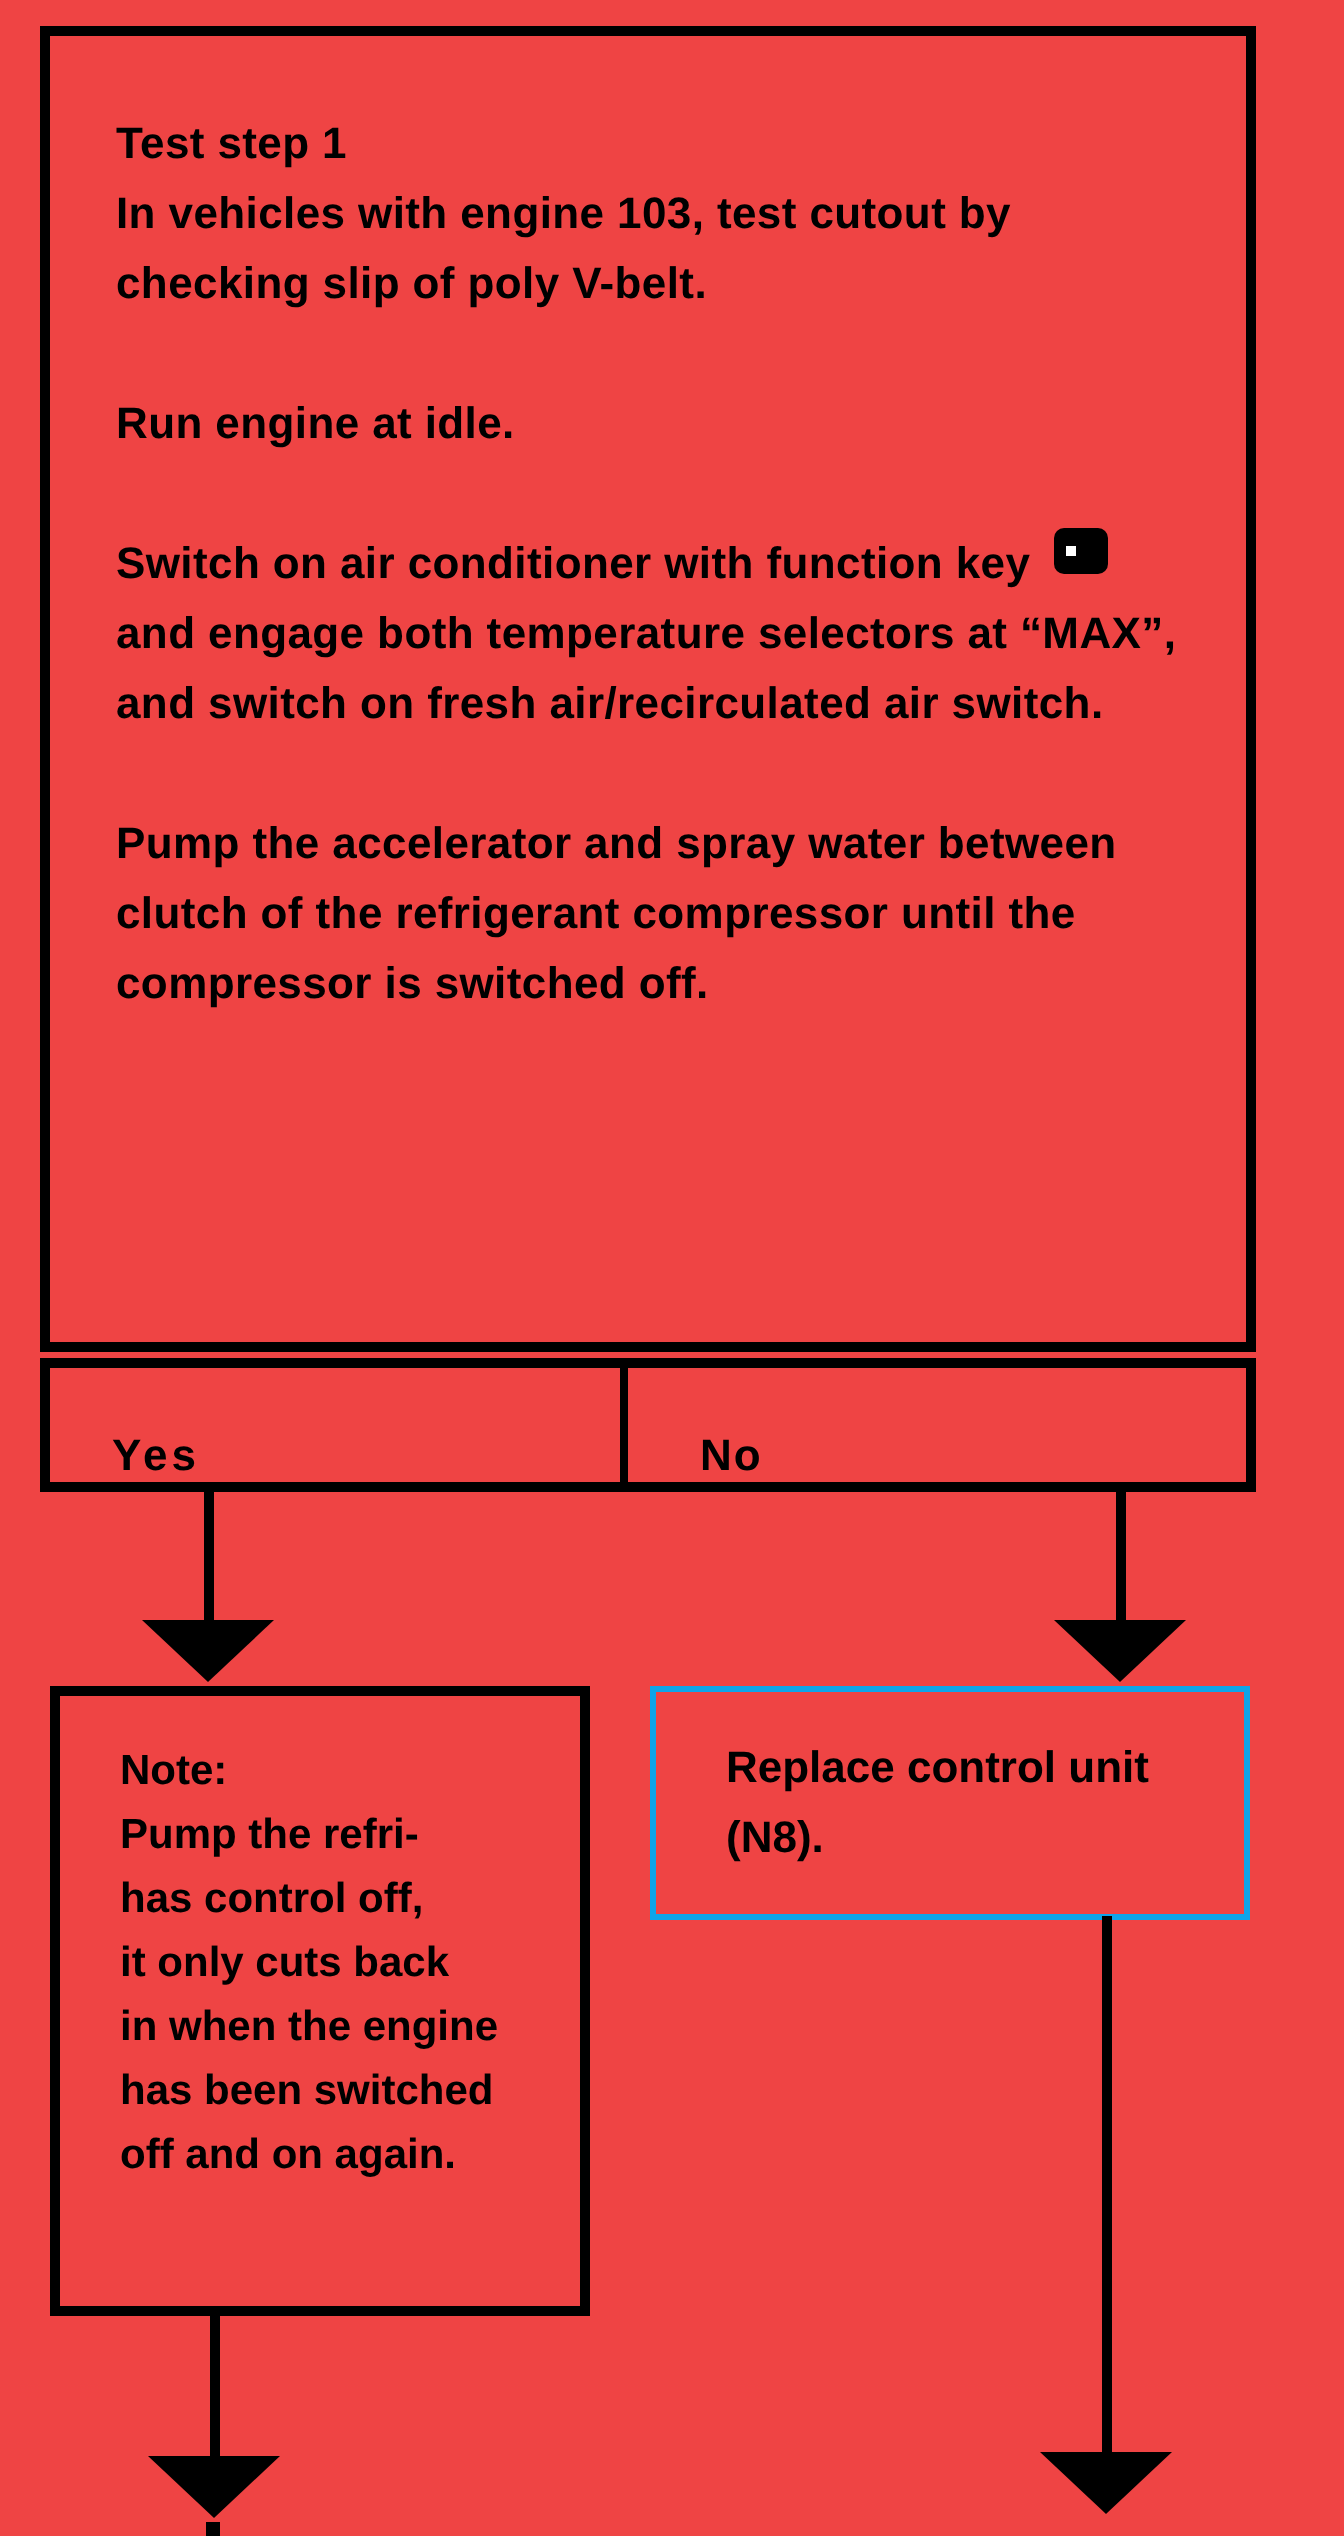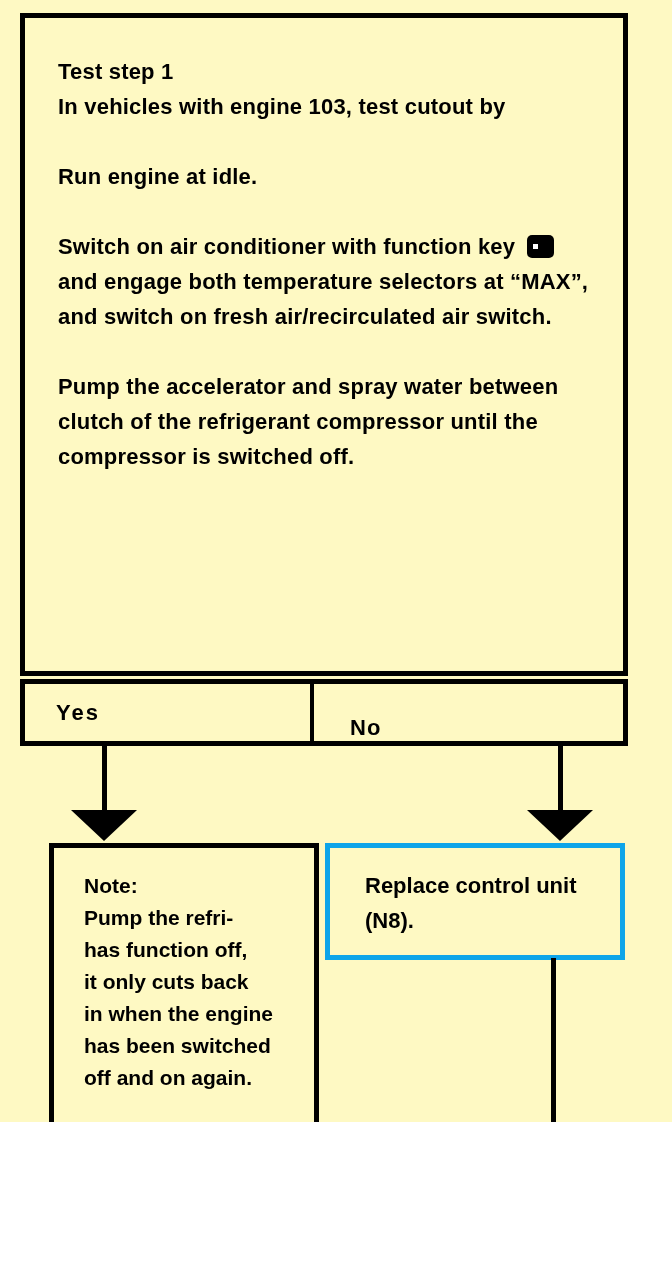--- a/index.html
+++ b/index.html
@@ -1,38 +1,38 @@
 <!DOCTYPE html>
 <html><head>
 <meta charset="utf-8">
 <style>
   * { margin:0; padding:0; box-sizing:border-box; }
   html,body { background:#ffffff; }
   .canvas {
     position:relative;
-    width:672px; height:1122px;
-    background:#fef9c3;
+    width:672px; height:1268px;
+    background:#ef4444;
     font-family:"Liberation Sans", sans-serif;
     font-weight:bold;
     color:#000000;
     overflow:hidden;
   }
 
   
   .main-box {
     position:absolute; left:20px; top:13px;
     width:608px; height:663px;
     border:5px solid #000;
     padding:36px 18px 0 33px;
     font-size:22px; line-height:35px;
     letter-spacing:0.2px;
   }
   .para { margin-bottom:35px; }
   .line { white-space:nowrap; }
-  .icon-line { display:flex; align-items:center; gap:12px; }
+  .icon-line { display:flex; gap:12px; }
 
   
   .fn-key {
     display:inline-block; position:relative;
     width:27px; height:23px;
     background:#000; border-radius:5px;
     flex:0 0 auto;
   }
   .fn-key .glyph {
     position:absolute; left:6px; top:9px;
@@ -42,21 +42,21 @@
   
   .yesno {
     position:absolute; left:20px; top:679px;
     width:608px; height:67px;
     border:5px solid #000;
     display:flex;
     font-size:22px;
   }
   .cell-yes {
     width:289px; border-right:4px solid #000;
-    display:flex; align-items:center; padding-left:31px;
+    display:flex; align-items:flex-end; padding-left:31px;
     letter-spacing:2px;
   }
   .cell-no {
     flex:1;
     display:flex; align-items:flex-end; padding-left:36px;
     letter-spacing:1px;
   }
 
   
   .stem { position:absolute; width:5px; background:#000; }
@@ -67,39 +67,40 @@
     border-top:31px solid #000;
   }
   .dot { position:absolute; width:7px; height:7px; background:#000; }
 
   
   .note-box {
     position:absolute; left:25px; top:843px;
     width:270px; height:315px;
     border:5px solid #000;
     padding:22px 8px 0 30px;
-    font-size:21px; line-height:32px;margin-left:24px;
+    font-size:21px; line-height:32px;
   }
   .replace-box {
     position:absolute; left:325px; top:843px;
     width:300px; height:117px;
-    border:5px solid #0ea5e9;
+    border:3px solid #0ea5e9;
     padding:20px 8px 5px 35px;
     font-size:22px; line-height:35px;
   }
 </style>
 </head>
 <body>
 
 <div class="canvas">
 
   <div class="main-box">
     <div class="para">
       <div class="line">Test step 1</div>
       <div class="line">In vehicles with engine 103, test cutout by</div>
+      <div class="line">checking slip of poly V-belt.</div>
     </div>
 
     <div class="para">
       <div class="line">Run engine at idle.</div>
     </div>
 
     <div class="para">
       <div class="line icon-line">
         <span>Switch on air conditioner with function key</span>
         <span class="fn-key">
@@ -129,21 +130,21 @@
 
   <div class="stem" style="left:102px; top:746px; height:66px;"></div>
   <div class="head" style="left:71px; top:810px;"></div>
 
   <div class="stem" style="left:558px; top:746px; height:66px;"></div>
   <div class="head" style="left:527px; top:810px;"></div>
 
   <div class="note-box">
     <div class="line">Note:</div>
     <div class="line">Pump the refri-</div>
-    <div class="line">has function off,</div>
+    <div class="line">has control off,</div>
     <div class="line">it only cuts back</div>
     <div class="line">in when the engine</div>
     <div class="line">has been switched</div>
     <div class="line">off and on again.</div>
   </div>
 
   <div class="replace-box">
     <div class="line">Replace control unit</div>
     <div class="line">(N8).</div>
   </div>

